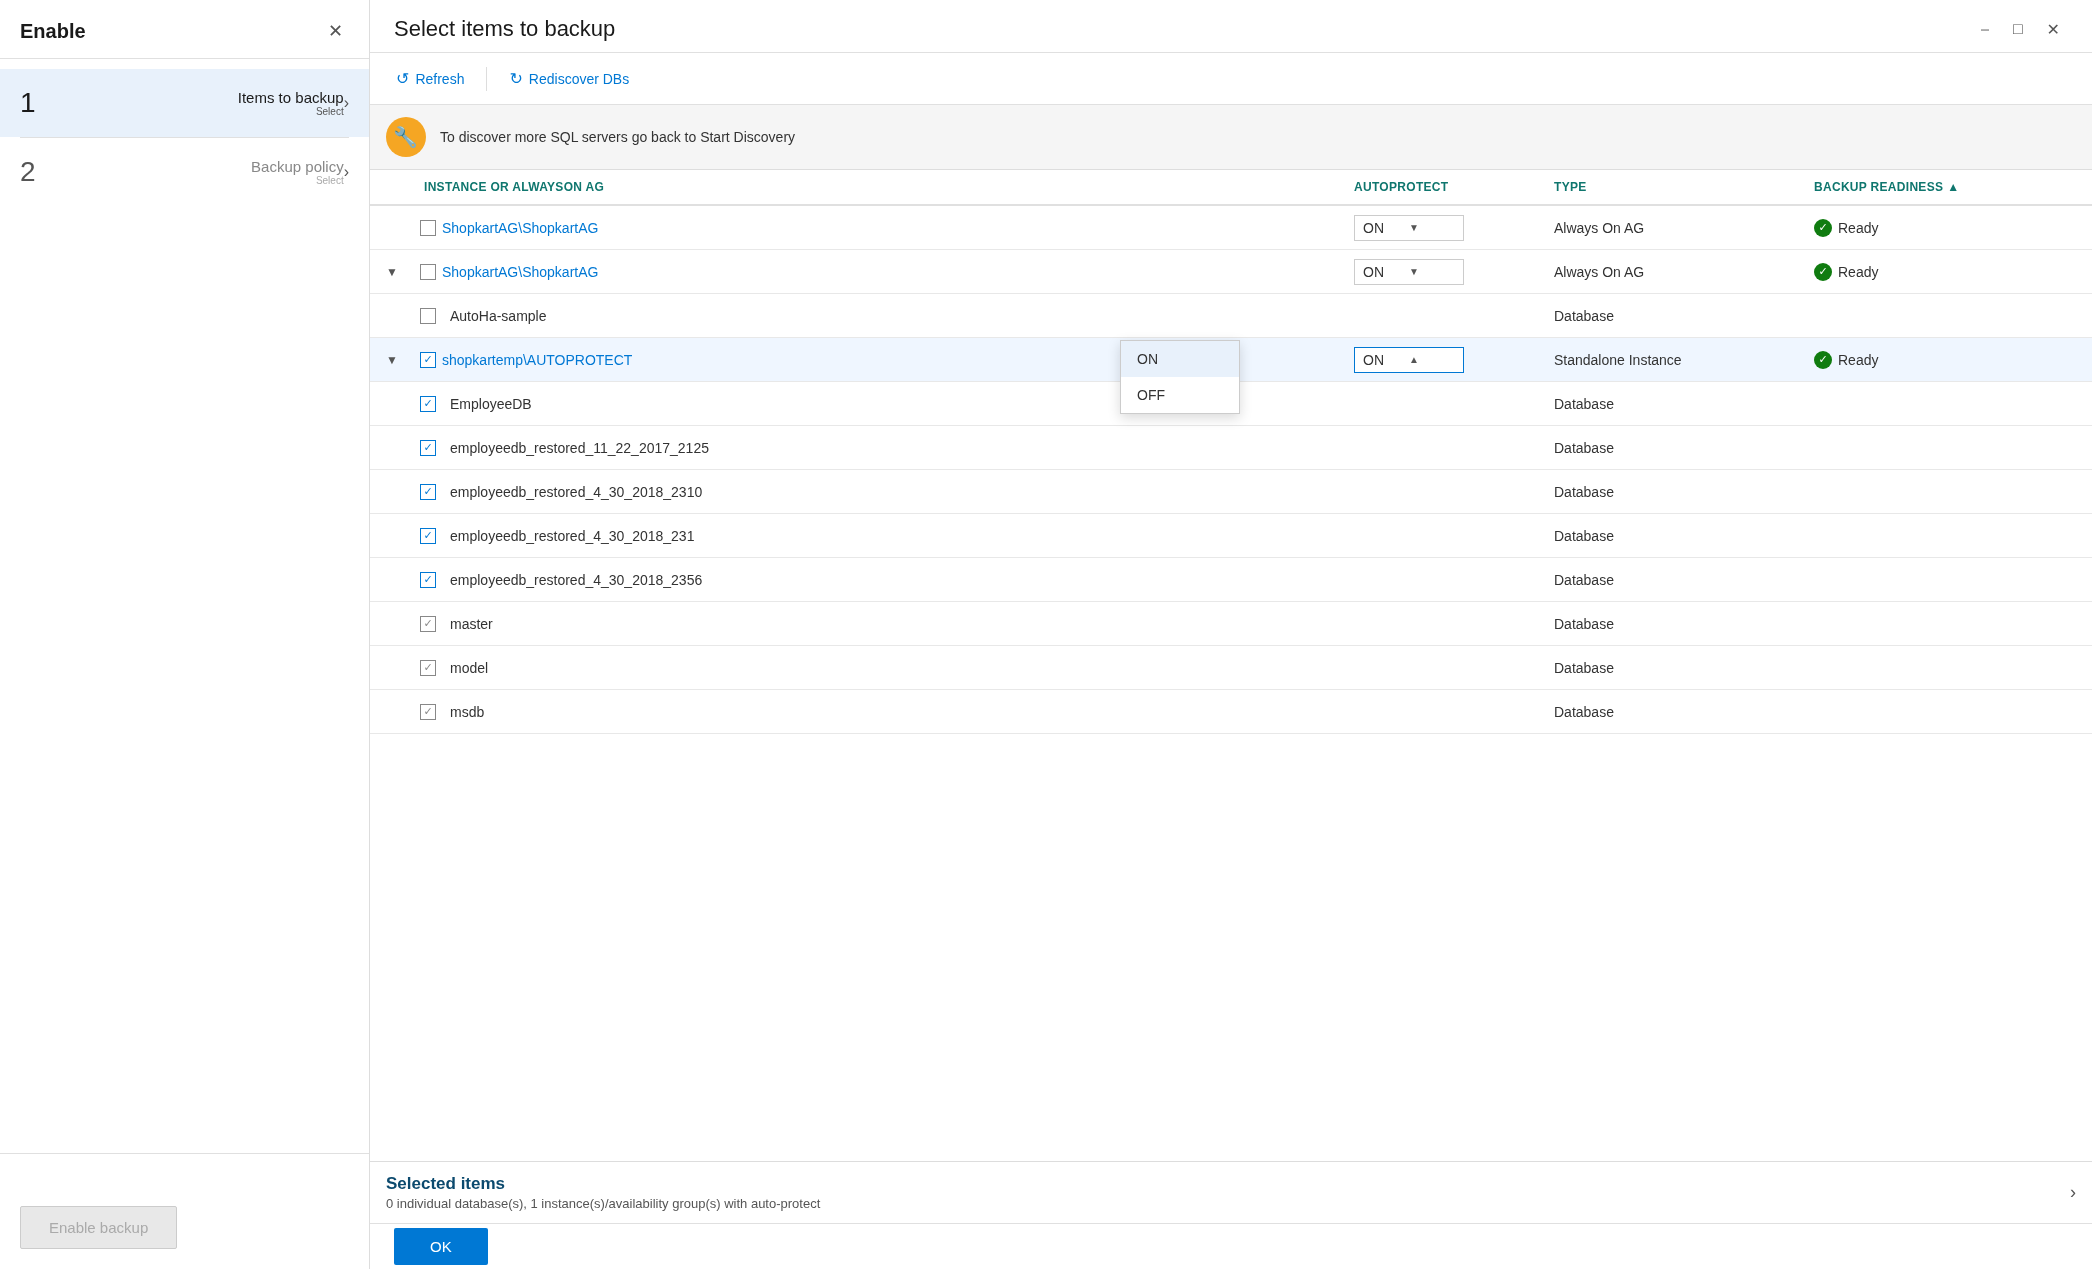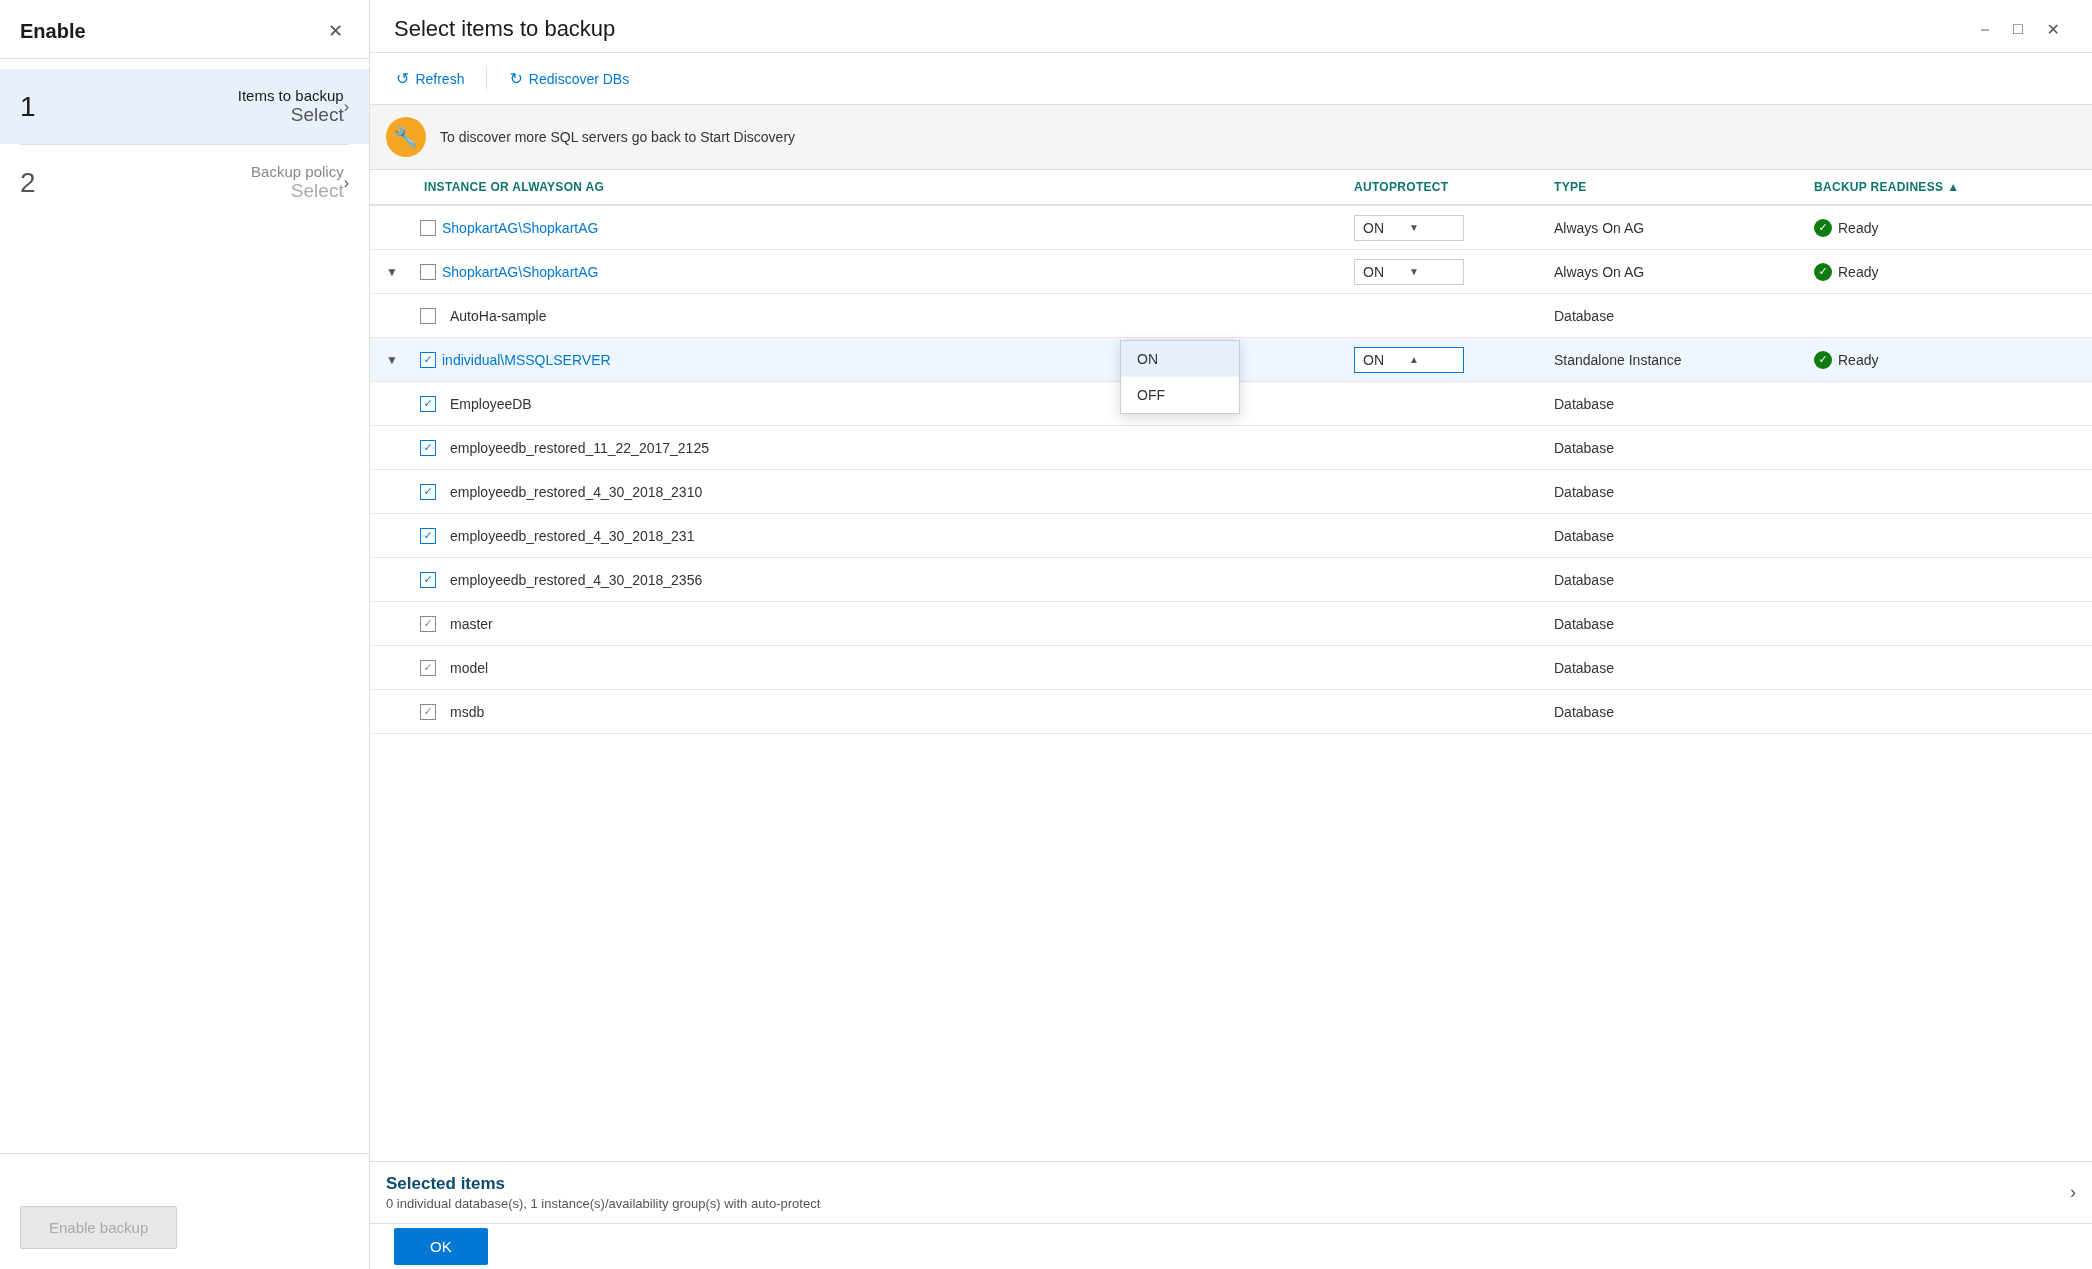--- a/index.html
+++ b/index.html
@@ -63,21 +63,21 @@
     .step-info { flex: 1; text-align: right; }
     .step-title {
       font-size: 15px;
       font-weight: 500;
       color: #1a1a1a;
     }
     .step-item:not(.active) .step-title {
       color: #888;
     }
     .step-subtitle {
-      font-size: 19px;
+      font-size: 10px;
       color: #555;
     }
     .step-item:not(.active) .step-subtitle {
       color: #aaa;
     }
     .step-arrow {
       color: #555;
       font-size: 16px;
     }
     .step-divider {
@@ -520,21 +520,21 @@
       <div class="td"></div>
       <div class="td"></div>
     </div>
 
     <div class="table-row highlighted" style="position:relative;">
       <div class="td">
         <button class="expand-btn">▼</button>
       </div>
       <div class="td name-cell">
         <div class="checkbox checked">✓</div>
-        <span class="link">individual\MSSQLSERVER</span>
+        <span class="link">shopkartemp\AUTOPROTECT</span>
       </div>
       <div class="td" style="position:relative;">
         <div class="autoprotect-select open">
           <span>ON</span>
           <span class="arrow">▲</span>
         </div>
       </div>
       <div class="td">Standalone Instance</div>
       <div class="td">
         <div class="status-ready">

